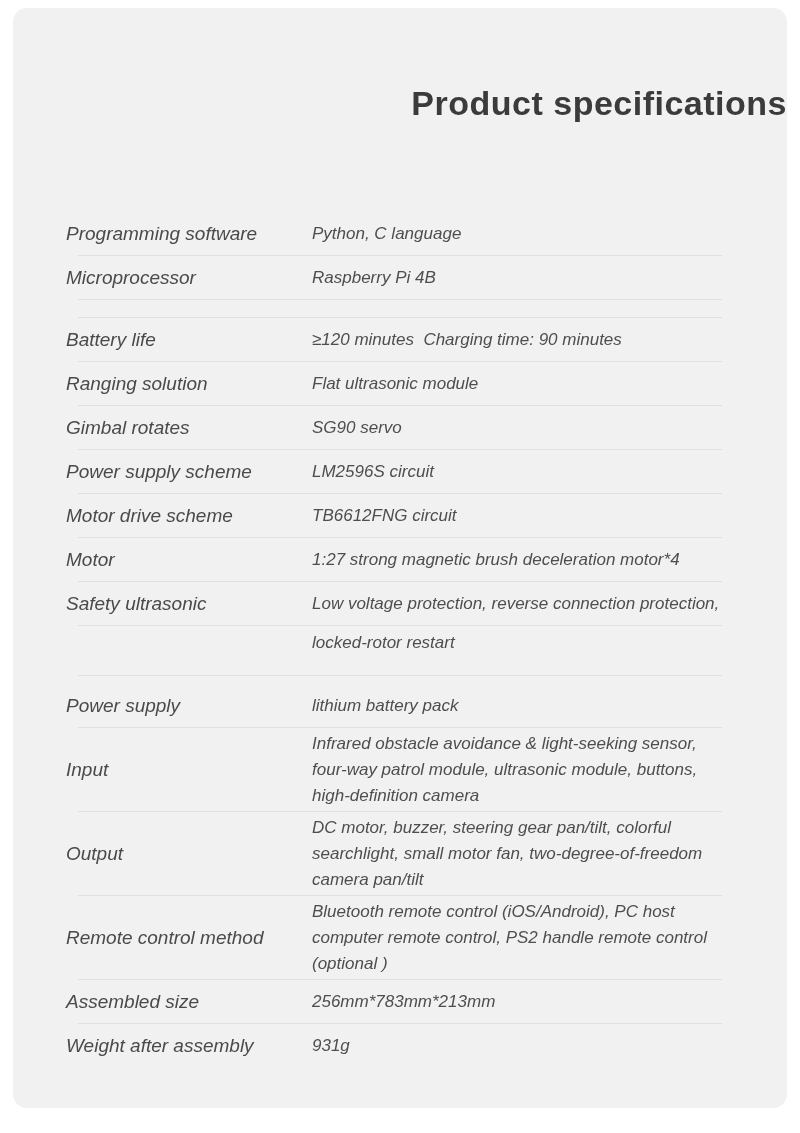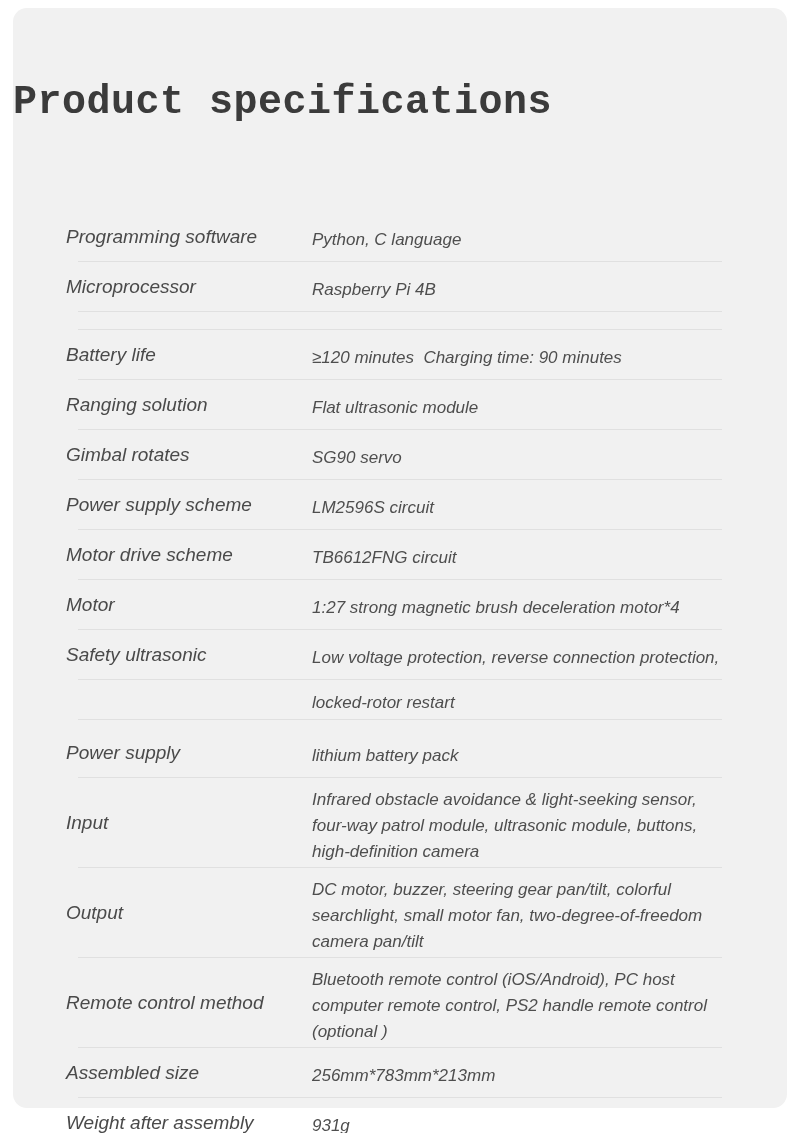--- a/index.html
+++ b/index.html
@@ -29,27 +29,26 @@
     left: 13px;
     top: 8px;
     width: 774px;
     height: 1100px;
     background: var(--card-background);
     border-radius: 14px;
   }
   .page-title {
     margin: 0;
     padding-top: 73px;
-    text-align: left;
-    font-size: 40px;
+    text-align: right;
+    font-size: 34px;
     line-height: 44px;
     font-weight: bold;
     letter-spacing: 0.5px;
     color: var(--title-text);
-    font-family: Liberation Mono, monospace;
   }
   .spec-table {
     margin: 87px 0 0 53px;
     width: 698px;
     font-style: italic;
   }
   .row {
     position: relative;
     display: flex;
     align-items: center;
@@ -58,36 +57,35 @@
   .row::after {
     content: "";
     position: absolute;
     left: 12px;
     right: 42px;
     bottom: 0;
     height: 1px;
     background: var(--divider);
   }
   .row:last-child::after { display: none; }
-  .row.continuation { padding: 4px 0 4px; align-items: flex-end; }
+  .row.continuation { padding: 4px 0 20px; align-items: flex-end; }
   .row.multiline { padding: 3px 0; }
   .col-label {
     width: 246px;
     flex-shrink: 0;
     font-size: 19px;
     line-height: 24px;
     color: var(--label-text);
   }
   .col-value {
     width: 452px;
     font-size: 17px;
     line-height: 26px;
     color: var(--value-text);
     white-space: pre-wrap;
-    margin-top: 6px;
   }
   .row-gap { height: 8px; }
 </style>
 </head>
 <body>
 
 <div class="viewport">
   <div class="card">
     <h1 class="page-title">Product specifications</h1>
     <div class="spec-table">

